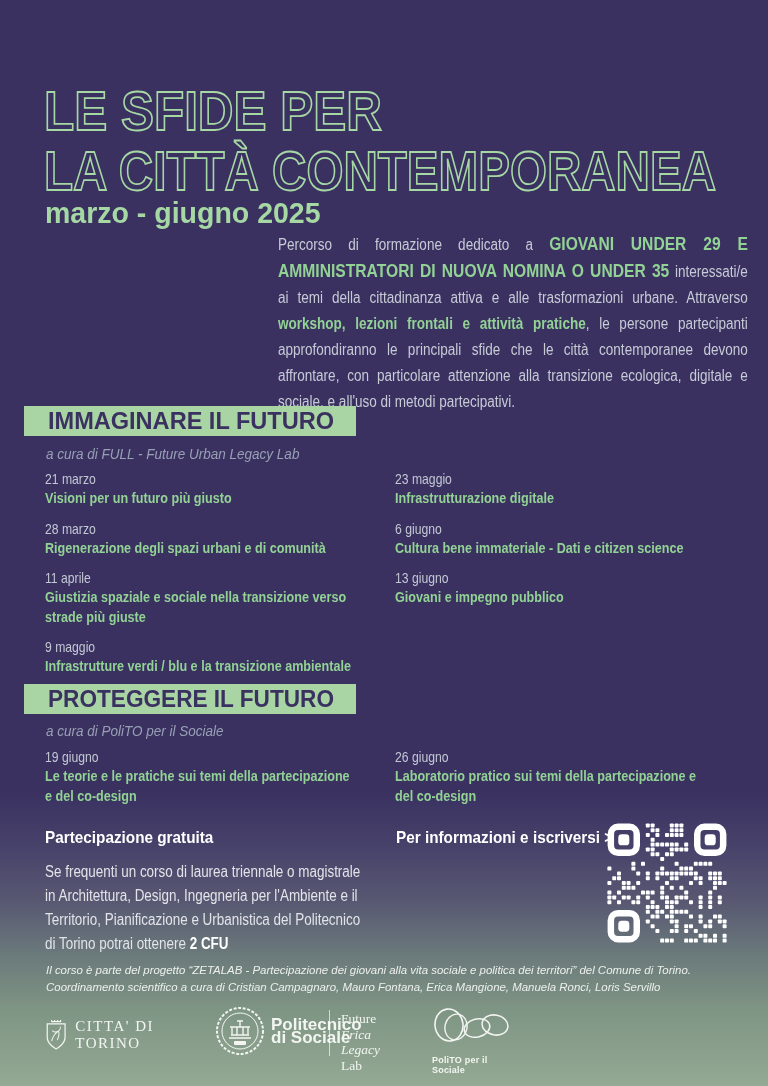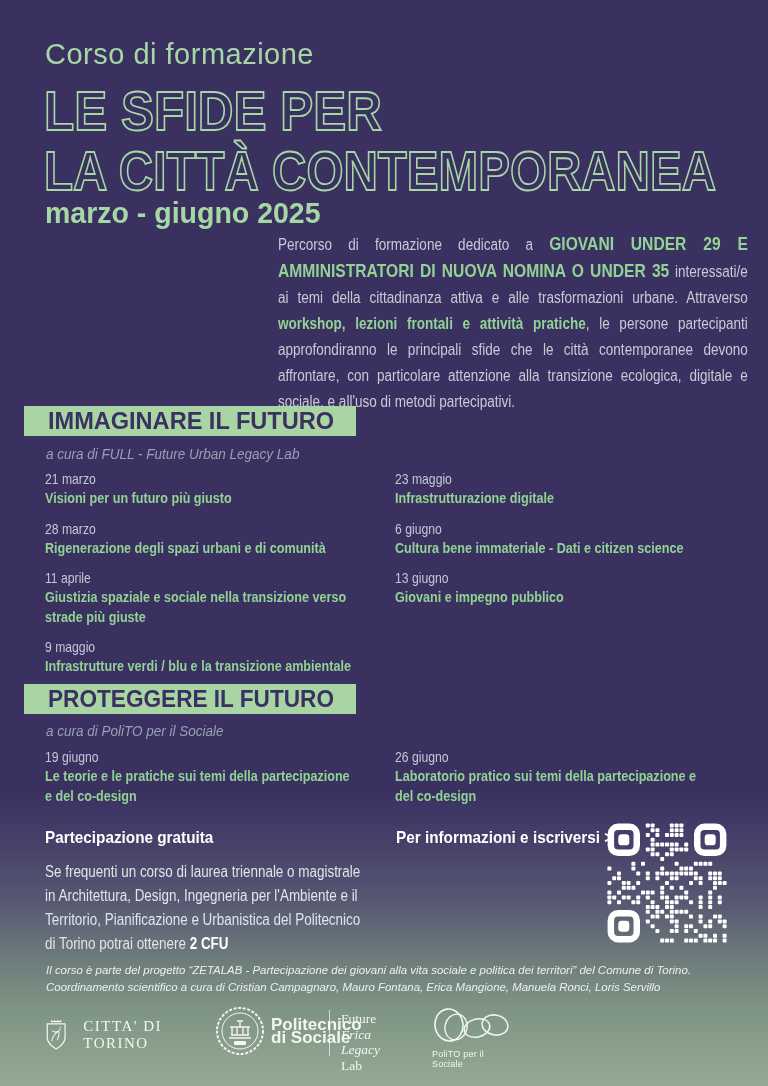--- a/index.html
+++ b/index.html
@@ -40,36 +40,35 @@
     transform:scaleX(.9);transform-origin:left top;white-space:nowrap;cursor:pointer;}
   .qr{position:absolute;left:607px;top:823px;}
   .cfu{position:absolute;left:45px;top:860px;width:384px;transform:scaleX(.84);
     transform-origin:left top;font-size:16px;line-height:24px;color:#e2e4e9;}
   .cfu b{color:#fff;}
   .credits{position:absolute;left:46px;top:962px;font-style:italic;font-size:11.8px;line-height:17px;
     color:#edf0ed;white-space:pre-line;transform:scaleX(.97);transform-origin:left top;}
   .logos{position:absolute;left:45px;top:1006px;height:62px;}
   .logo{position:absolute;top:0;display:flex;align-items:center;color:#f2f5f1;}
   .logo-citta{left:0;}
-  .logo-citta .name{font-family:"Liberation Serif",serif;font-size:15px;letter-spacing:1.5px;margin-left:16px;}
+  .logo-citta .name{font-family:"Liberation Serif",serif;font-size:15px;letter-spacing:1.5px;margin-left:8px;}
   .logo-polito{left:170px;}
   .logo-polito .name{font-size:17px;font-weight:bold;line-height:13px;margin-left:6px;}
   .vdiv{position:absolute;left:284px;top:4px;width:1px;height:46px;background:rgba(255,255,255,.65);}
   .logo-full{left:296px;top:5px;display:block;font-family:"Liberation Serif",serif;font-size:13.5px;line-height:15.5px;}
   .logo-full .it{font-style:italic;}
   .logo-sociale{left:387px;display:block;}
-  .logo-sociale .name{font-size:9px;font-weight:normal;letter-spacing:.2px;margin-top:3px;}
+  .logo-sociale .name{font-size:9px;font-weight:bold;letter-spacing:.2px;margin-top:9px;}
   svg{display:block;}
 </style>
 </head>
 <body>
 
 <div class="poster">
 
-  <div class="eyebrow">Corso di formazione</div>
 
   <svg class="title-svg" width="712" height="150">
     <text x="2" y="56" textLength="338" lengthAdjust="spacingAndGlyphs">LE SFIDE PER</text>
     <text x="2" y="116" textLength="672" lengthAdjust="spacingAndGlyphs">LA CITTÀ CONTEMPORANEA</text>
   </svg>
 
   <div class="date-range">marzo - giugno 2025</div>
 
   <div class="intro"><span>Percorso di formazione dedicato a </span><span class="big">GIOVANI UNDER 29 E AMMINISTRATORI DI NUOVA NOMINA O UNDER 35</span><span> interessati/e ai temi della cittadinanza attiva e alle trasformazioni urbane. Attraverso </span><span class="gb">workshop, lezioni frontali e attività pratiche</span><span>, le persone partecipanti approfondiranno le principali sfide che le città contemporanee devono affrontare, con particolare attenzione alla transizione ecologica, digitale e sociale, e all'uso di metodi partecipativi.</span></div>
 

